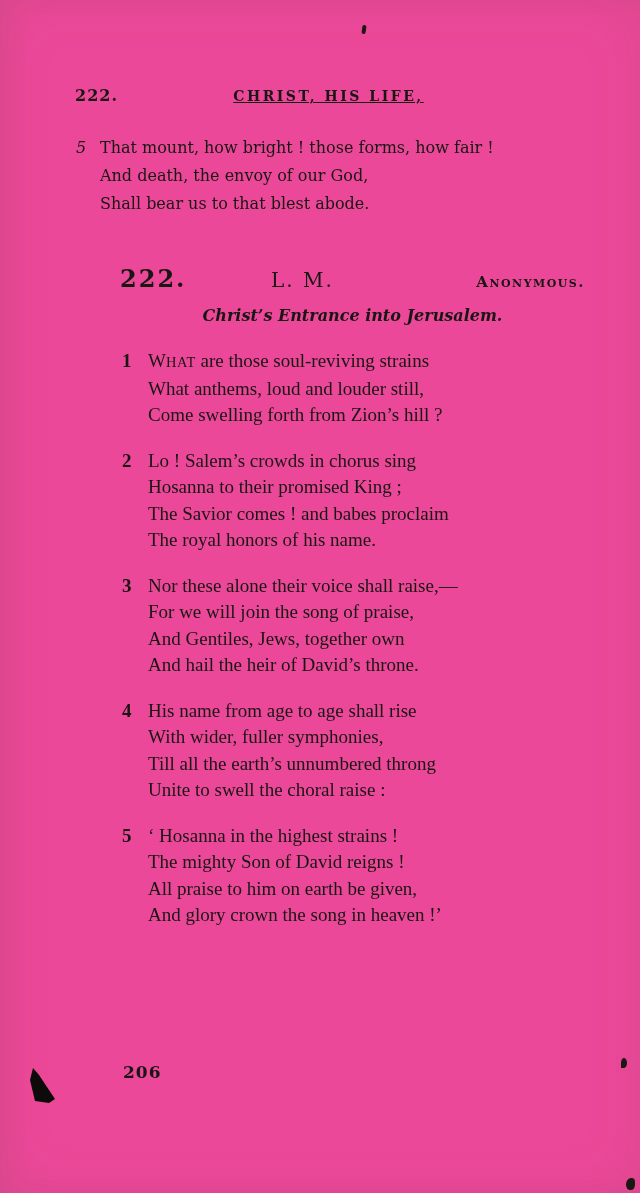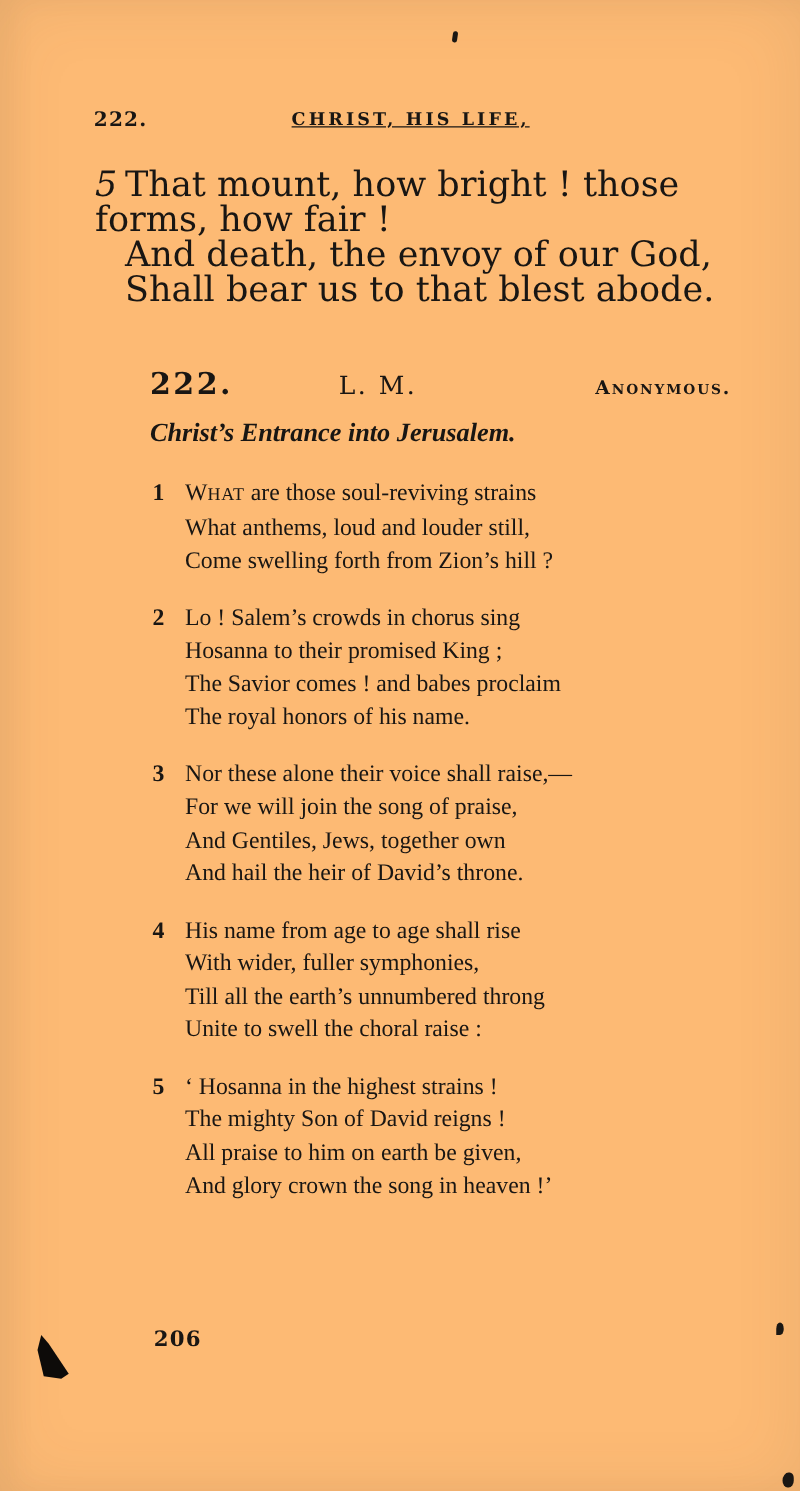--- a/index.html
+++ b/index.html
@@ -6,60 +6,60 @@
   html,body { width:640px; height:1193px; }
   body {
     font-family:"DejaVu Serif","Liberation Serif",serif;
     color:#191613;
     background:#efece7;
     position:relative;
     overflow:hidden;
   }
   .page {
     position:absolute; inset:0;
-    background:#fdba74;
+    background:#ec4899;
     box-shadow: inset 0 0 55px rgba(90,80,65,0.10), inset 12px 0 18px rgba(90,80,65,0.05);
     padding-top:86px;
   }
 
   
   .header { position:relative; margin:0 58px 0 75px; height:22px; }
   .header .pageno {
     position:absolute; left:0; top:0;
     font-size:16px; font-weight:bold; letter-spacing:1px;
   }
   .header .running {
     position:absolute; left:0; right:0; top:2px;
     text-align:center; font-size:14px; font-weight:bold; letter-spacing:2.5px;text-decoration:underline;
   }
 
   
   .prev-stanza {
     margin:26px 28px 0 76px;
-    font-size:28px; line-height:28px;
+    font-size:16px; line-height:28px;
   }
   .prev-stanza .vnum { display:inline-block; width:24px; font-style:italic; }
   .prev-stanza .line { padding-left:24px; }
   .prev-stanza .line.first { padding-left:0; }
 
   
   .hymn-head {
     margin:46px 55px 0 120px;
     display:flex; justify-content:space-between; align-items:baseline;
   }
   .hymn-no { font-size:24px; font-weight:bold; letter-spacing:2px; }
   .hymn-meter { font-size:20px; letter-spacing:2px; padding-right:58px; }
   .hymn-author {
     font-variant:small-caps; font-weight:bold;
     font-size:15px; letter-spacing:1.5px;
   }
   .hymn-subtitle {
     margin:13px 55px 0 120px;
-    text-align:left;
-    font-style:italic; font-weight:bold; font-size:21px;font-family:Liberation Serif, serif;
+    text-align:center;
+    font-style:italic; font-weight:bold; font-size:16px;
   }
 
   
   .stanzas { margin:23px 30px 0 122px; font-size:19px; line-height:26.5px; }
   .stanza { margin-bottom:19px;font-family:Liberation Serif, serif; }
   .stanza .vnum { display:inline-block; width:26px; font-weight:bold; }
   .stanza .line { padding-left:26px; }
   .stanza .line.first { padding-left:0; }
   .word-smallcaps { font-size:0.76em; letter-spacing:0.6px; }
 

